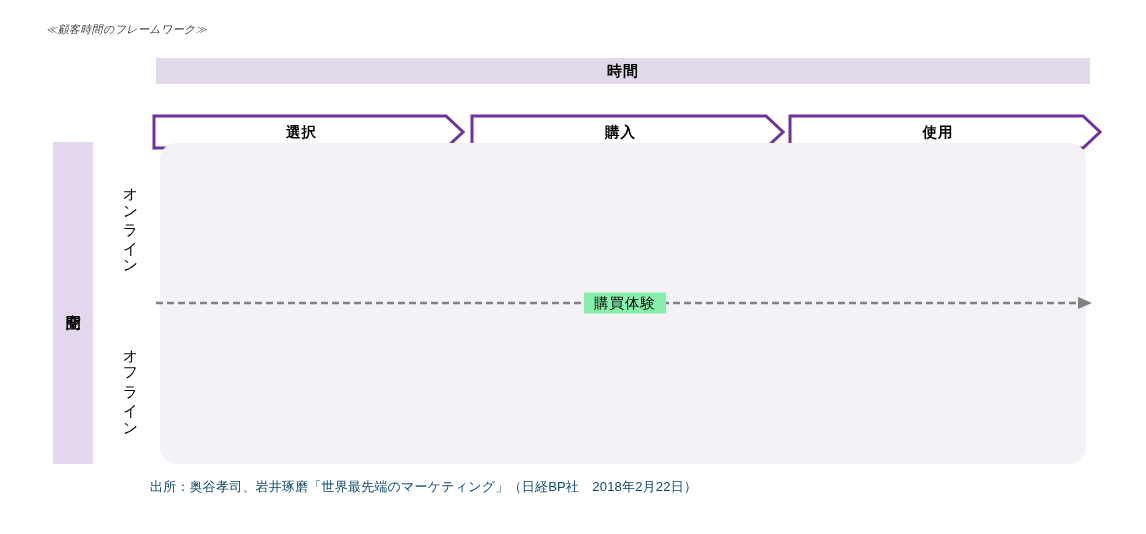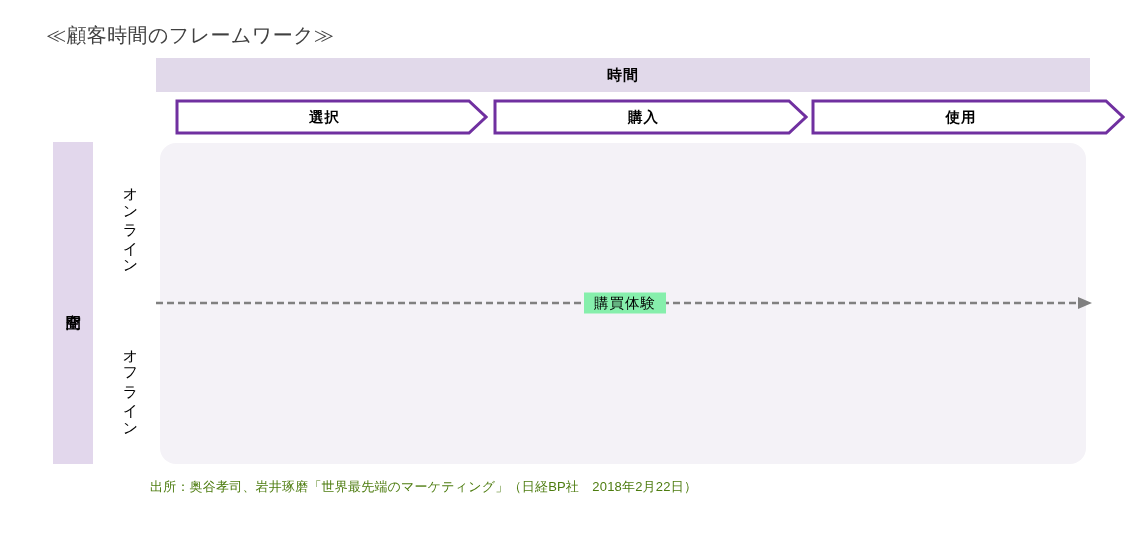--- a/index.html
+++ b/index.html
@@ -8,43 +8,44 @@
     background: #ffffff;
     font-family: "Liberation Sans", sans-serif;
     overflow: hidden;
   }
   #canvas { position: relative; width: 1146px; height: 534px; }
 
   
   .title {
     position: absolute;
     left: 46px; top: 22px;
-    font-size: 20px;
+    font-size: 11px;
     color: #404040;
     letter-spacing: 0.4px;
     white-space: nowrap;
+    font-style: italic;
   }
 
   
   .time-bar {
     position: absolute;
     left: 156px; top: 58px;
-    width: 934px; height: 34px;
+    width: 934px; height: 26px;
     background: #e1d9ea;
     display: flex; align-items: center; justify-content: center;
   }
   .time-bar-label {
     font-size: 15px; font-weight: bold; color: #000000;
     letter-spacing: 1px;
   }
 
   
   .stages { position: absolute; left: 0; top: 99px; height: 36px; width: 1146px; }
   .stage {
-    position: absolute; top: 0; height: 36px; margin-left: 23px;
+    position: absolute; top: 15px; height: 36px;
   }
   .stage svg { position: absolute; left: 0; top: 0; display: block; }
   .stage-label {
     position: absolute; left: 0; top: 0;
     width: 100%; height: 36px;
     display: flex; align-items: center; justify-content: center;
     font-size: 14.5px; font-weight: bold; color: #000000;
     letter-spacing: 1px;
     padding-right: 14px;
   }
@@ -101,21 +102,21 @@
     padding: 1px 10px;
     font-size: 14.5px; color: #000000;
     letter-spacing: 1px;
     white-space: nowrap;
   }
 
   
   .source {
     position: absolute;
     left: 150px; top: 478px;
-    font-size: 13px; color: #4d7c0f;
+    font-size: 13px; color: #0c4a6e;
     letter-spacing: 0.2px;
     white-space: nowrap;
   }
 </style>
 </head>
 <body>
 
 <div id="canvas">
 
   <div class="title">≪顧客時間のフレームワーク≫</div>

